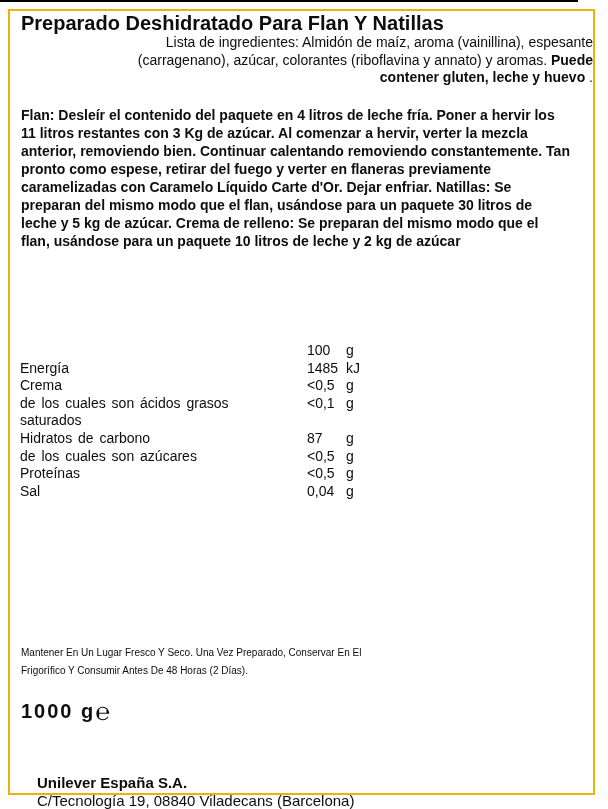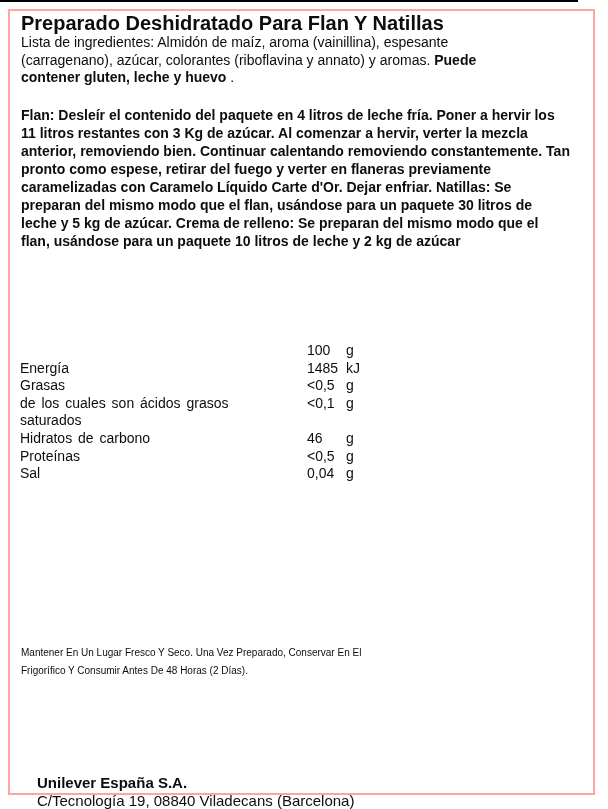--- a/index.html
+++ b/index.html
@@ -16,36 +16,37 @@
   
   .artifact-line {
     position: absolute; left: 0; top: 0;
     width: 578px; height: 2px; background: #000;
   }
 
   
   .label-box {
     position: absolute; left: 8px; top: 9px;
     width: 587px; height: 786px;
-    border: 2px solid #fca5a5;
+    border: 2px solid #eab308;
     background: #fff;
   }
 
   .title {
     position: absolute; left: 11px; top: 0px;
     margin: 0; width: 570px;
     font-size: 20px; font-weight: bold; line-height: 24px;
     white-space: nowrap;
   }
 
   .ingredients {
     position: absolute; left: 11px; top: 23px;
     margin: 0; width: 572px;
     font-size: 14px; line-height: 17.5px;
     white-space: pre-line;
+    text-align: right;
   }
   .ingredients b { font-weight: bold; }
 
   .preparation {
     position: absolute; left: 11px; top: 95px;
     margin: 0; width: 575px;
     font-size: 14px; line-height: 18px;
     white-space: pre-line;
     font-weight: bold;
   }
@@ -117,51 +118,57 @@
           <td class="lbl"></td>
           <td class="num">100</td>
           <td class="unit">g</td>
         </tr>
         <tr>
           <td class="lbl">Energía</td>
           <td class="num">1485</td>
           <td class="unit">kJ</td>
         </tr>
         <tr>
-          <td class="lbl">Grasas</td>
+          <td class="lbl">Crema</td>
           <td class="num">&lt;0,5</td>
           <td class="unit">g</td>
         </tr>
         <tr>
           <td class="lbl">de los cuales son ácidos grasos
 saturados</td>
           <td class="num">&lt;0,1</td>
           <td class="unit">g</td>
         </tr>
         <tr>
           <td class="lbl">Hidratos de carbono</td>
-          <td class="num">46</td>
+          <td class="num">87</td>
+          <td class="unit">g</td>
+        </tr>
+        <tr>
+          <td class="lbl">de los cuales son azúcares</td>
+          <td class="num">&lt;0,5</td>
           <td class="unit">g</td>
         </tr>
         <tr>
           <td class="lbl">Proteínas</td>
           <td class="num">&lt;0,5</td>
           <td class="unit">g</td>
         </tr>
         <tr>
           <td class="lbl">Sal</td>
           <td class="num">0,04</td>
           <td class="unit">g</td>
         </tr>
       </tbody>
     </table>
 
     <p class="storage">Mantener En Un Lugar Fresco Y Seco. Una Vez Preparado, Conservar En El
 Frigorífico Y Consumir Antes De 48 Horas (2 Días).</p>
 
+    <p class="weight"><b>1000 g</b><span class="esign">℮</span></p>
 
     <div class="manufacturer">
       <p class="mfr-name">Unilever España S.A.</p>
       <p class="mfr-addr">C/Tecnología 19, 08840 Viladecans (Barcelona)</p>
     </div>
 
   </div>
 </div>
 
 </body></html>

